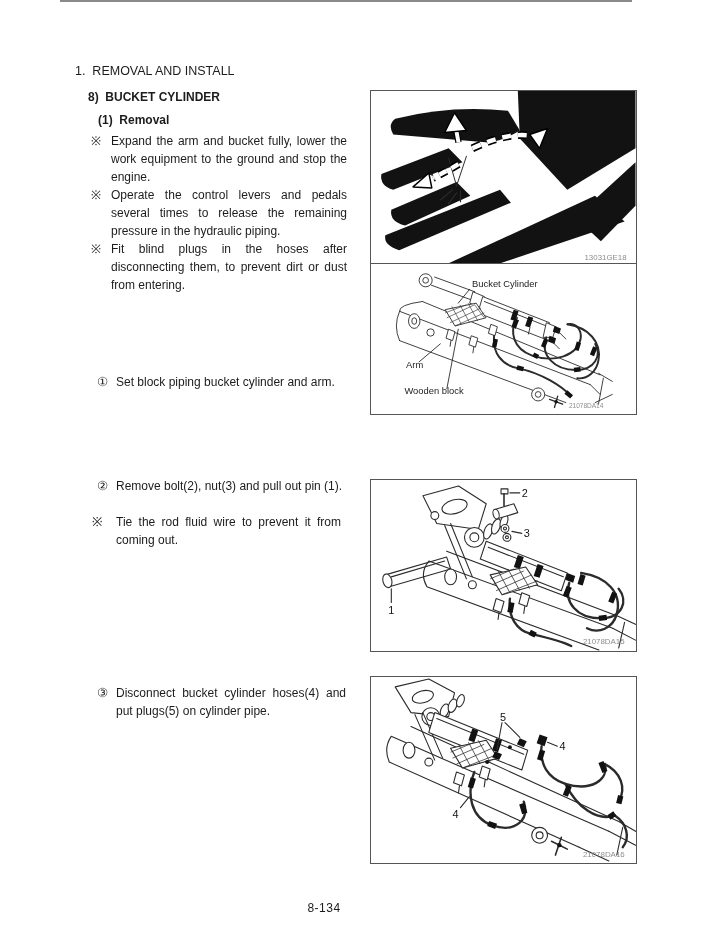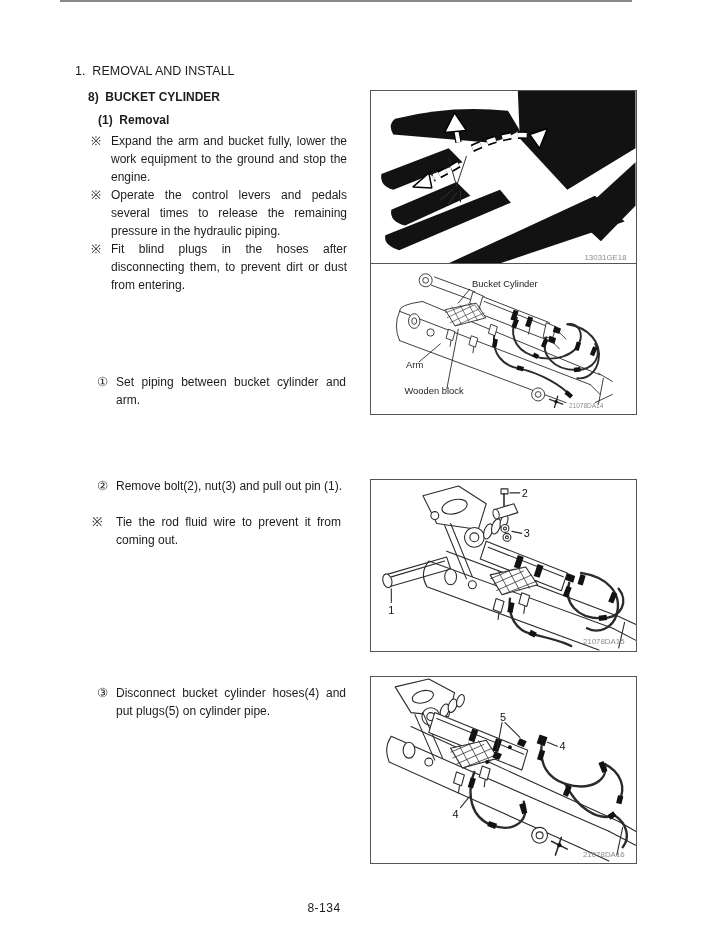--- a/index.html
+++ b/index.html
@@ -69,21 +69,21 @@
     <div class="note">
       <span class="mk">※</span>
       <span class="tx">
         <div>Fit blind plugs in the hoses after disconnecting them, to prevent dirt or dust from entering.</div>
       </span>
     </div>
   </div>
 
   <div class="step" id="step1">
     <span class="mk">①</span>
-    <span class="tx">Set piping between bucket cylinder and arm.</span>
+    <span class="tx">Set block piping bucket cylinder and arm.</span>
   </div>
   <div class="step" id="step2">
     <span class="mk">②</span>
     <span class="tx">Remove bolt(2), nut(3) and pull out pin (1).</span>
   </div>
   <div class="step" id="step2note">
     <span class="mk">※</span>
     <span class="tx">Tie the rod fluid wire to prevent it from coming out.</span>
   </div>
   <div class="step" id="step3">

